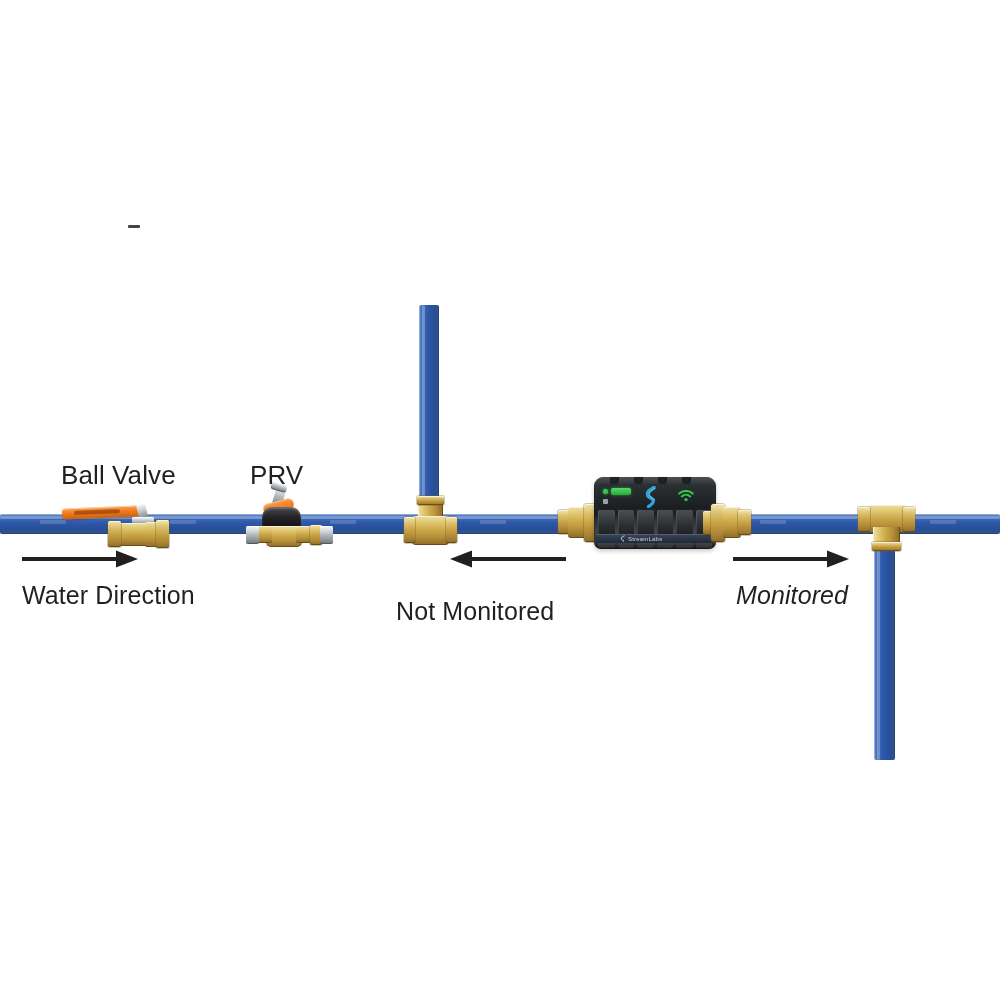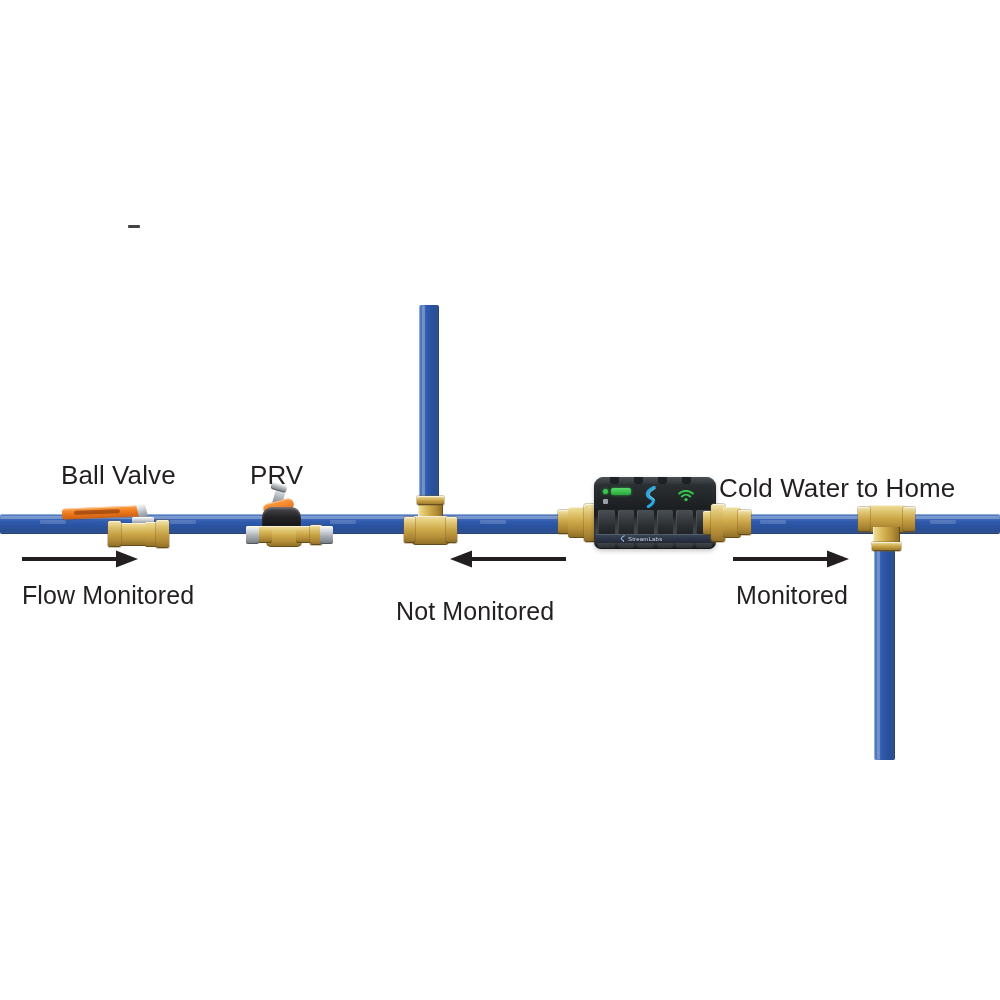--- a/index.html
+++ b/index.html
@@ -255,21 +255,20 @@
     <div class="nut" style="left:0px;top:6px;width:12px;height:25px;"></div>
     <div class="nut" style="left:45px;top:6px;width:12px;height:25px;"></div>
     <div class="brass-v" style="left:15px;top:26px;width:27px;height:20px;border-radius:0 0 3px 3px;"></div>
     <div class="nut" style="left:14px;top:41px;width:29px;height:9px;"></div>
   </div>
 
   <div class="lbl lbl-top" style="left:61px;top:462px;">Ball Valve</div>
 
   <div class="lbl lbl-top" style="left:250px;top:462px;">PRV</div>
 
-  <div class="lbl lbl-top" style="left:719px;top:475px;">Cold Water to Home</div>
 
   <div class="arrow-wrap" style="left:20px;top:548px;width:120px;height:22px;">
     <svg width="120" height="22" viewBox="0 0 120 22">
       <line x1="2" y1="11" x2="100" y2="11" stroke="#231f20" stroke-width="4"></line>
       <polygon points="96,2.5 118,11 96,19.5" fill="#231f20"></polygon>
     </svg>
   </div>
 
   <div class="arrow-wrap" style="left:448px;top:548px;width:120px;height:22px;">
     <svg width="120" height="22" viewBox="0 0 120 22">
@@ -278,19 +277,19 @@
     </svg>
   </div>
 
   <div class="arrow-wrap" style="left:731px;top:548px;width:120px;height:22px;">
     <svg width="120" height="22" viewBox="0 0 120 22">
       <line x1="2" y1="11" x2="100" y2="11" stroke="#231f20" stroke-width="4"></line>
       <polygon points="96,2.5 118,11 96,19.5" fill="#231f20"></polygon>
     </svg>
   </div>
 
-  <div class="lbl lbl-bot" style="left:22px;top:583px;">Flow Monitored</div>
+  <div class="lbl lbl-bot" style="left:22px;top:583px;">Water Direction</div>
 
   <div class="lbl lbl-bot" style="left:396px;top:583px;margin-top:16px;">Not Monitored</div>
 
-  <div class="lbl lbl-bot" style="left:736px;top:583px;">Monitored</div>
+  <div class="lbl lbl-bot" style="left:736px;top:583px;font-style:italic;">Monitored</div>
 
 </div>
 
 </body></html>

